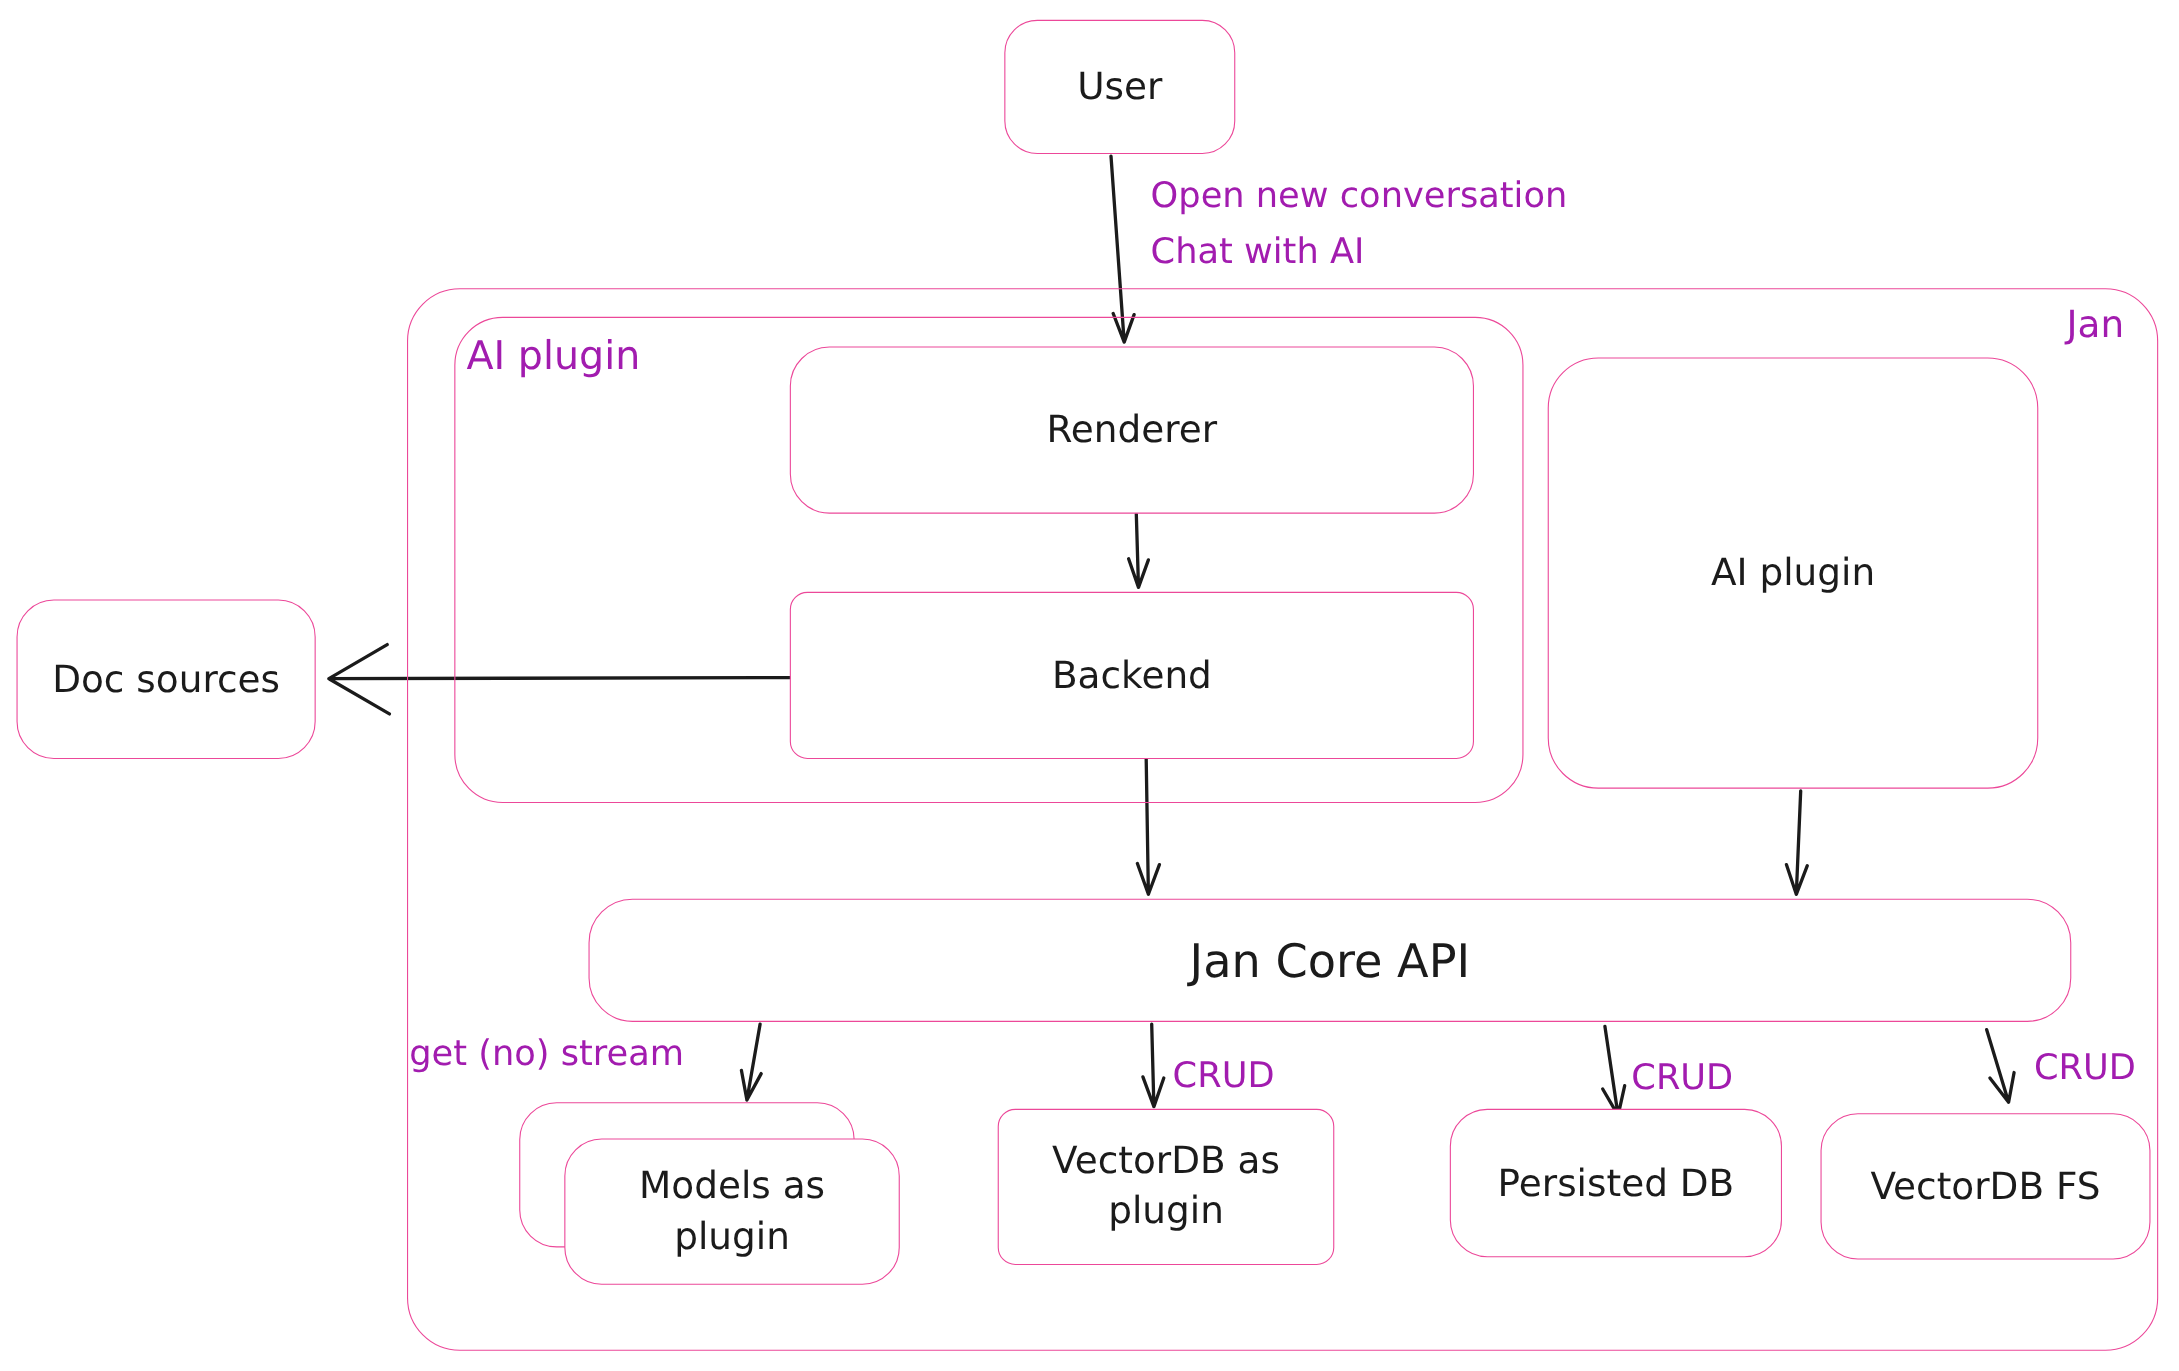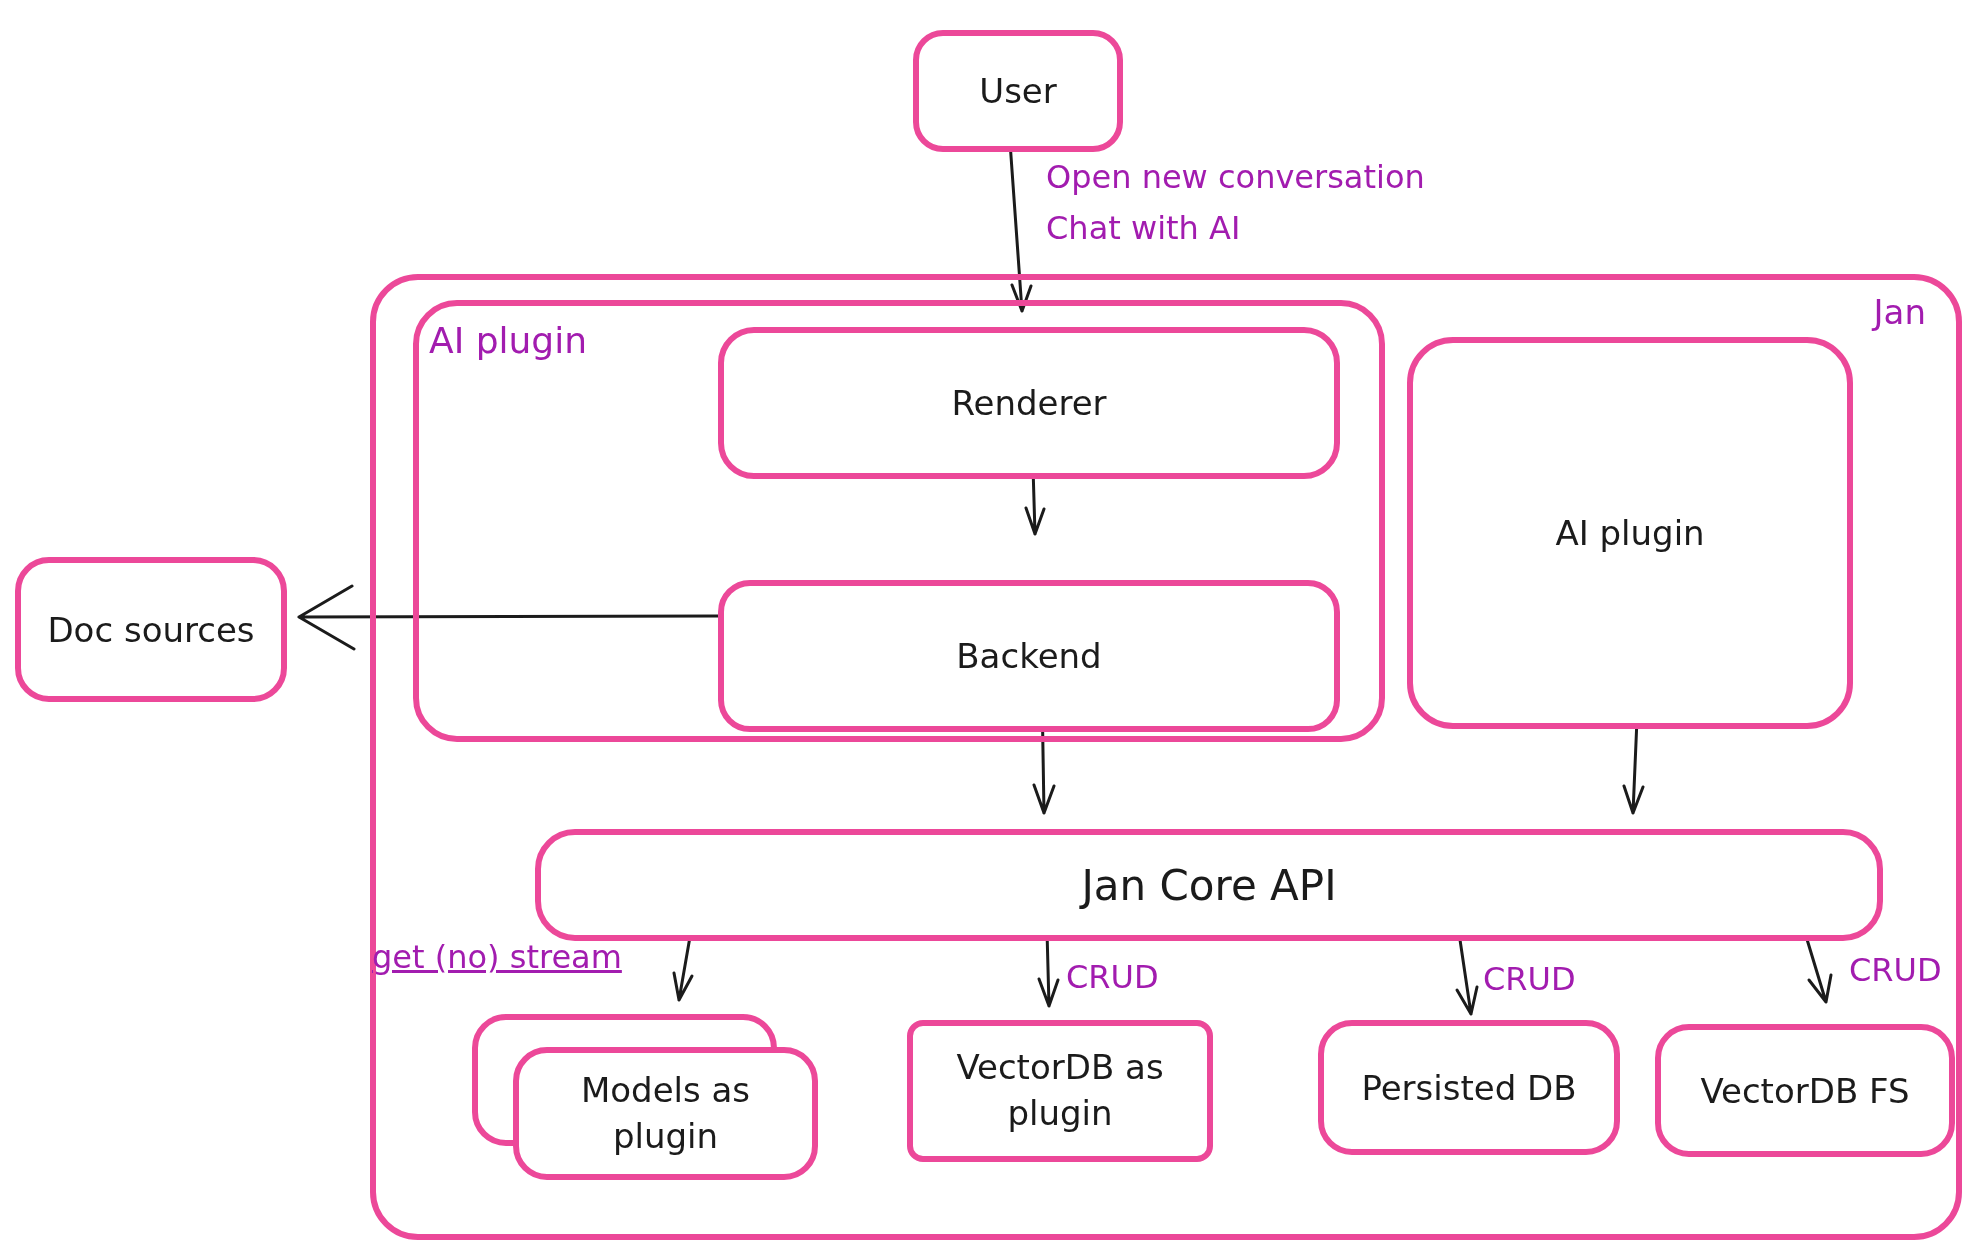--- a/index.html
+++ b/index.html
@@ -6,58 +6,57 @@
   #canvas{
     position:relative;
     width:1981px;height:1246px;
     background:#ffffff;
     font-family:"DejaVu Sans", sans-serif;
     color:#1b1b1b;
     overflow:hidden;
   }
   .box{
     position:absolute;
-    border:6px solid #ec4899;
+    border:1px solid #ec4899;
     background:#ffffff;
     box-sizing:border-box;
     display:flex;align-items:center;justify-content:center;
     text-align:center;
-    margin-top:12px;
   }
   .label{
     position:absolute;
     color:#a21caf;
     white-space:nowrap;
   }
   .node-label{font-size:34px;}
   .edge-label{font-size:32px;}
   .two-line{line-height:1.35;white-space:normal;}
 
   
   #user-box{left:913px;top:18px;width:210px;height:122px;border-radius:30px;font-size:34px;}
   #jan-box{left:370px;top:262px;width:1592px;height:966px;border-radius:48px;background:transparent;padding-left:32px;}
   #jan-label{right:30px;top:12px;font-size:34px;}
   #ai-plugin-container{left:413px;top:288px;width:972px;height:442px;border-radius:44px;background:transparent;}
   #ai-plugin-container-label{left:10px;top:14px;font-size:36px;}
   #yaml-note{left:422px;top:410px;width:268px;height:188px;border-radius:40px;align-items:flex-start;justify-content:flex-start;}
   #yaml-note .yaml-lines{margin:18px 0 0 24px;text-align:left;font-size:23px;line-height:1.43;}
   #renderer-box{left:718px;top:315px;width:622px;height:152px;border-radius:36px;font-size:34px;}
-  #backend-box{left:718px;top:568px;width:622px;height:152px;border-radius:32px;font-size:34px;}
+  #backend-box{left:718px;top:538px;width:622px;height:152px;border-radius:16px;font-size:34px;}
   #doc-sources-box{left:15px;top:545px;width:272px;height:145px;border-radius:34px;font-size:34px;}
   #ai-plugin-box{left:1407px;top:325px;width:446px;height:392px;border-radius:46px;font-size:34px;}
   #jan-core-api-box{left:535px;top:817px;width:1348px;height:112px;border-radius:40px;font-size:42px;}
   #models-outer-box{left:472px;top:1002px;width:305px;height:132px;border-radius:34px;}
   #models-inner-box{left:513px;top:1035px;width:305px;height:133px;border-radius:34px;font-size:34px;}
   #vectordb-box{left:907px;top:1008px;width:306px;height:142px;border-radius:16px;font-size:34px;}
   #persisted-db-box{left:1318px;top:1008px;width:302px;height:135px;border-radius:34px;font-size:34px;}
   #persisted-fs-box{left:1655px;top:1012px;width:300px;height:133px;border-radius:34px;font-size:34px;}
 
   
   #user-arrow-label{left:1046px;top:152px;line-height:1.6;white-space:nowrap;text-align:left;}
-  #get-no-stream-label{left:372px;top:938px;text-decoration:underline;}
+  #get-no-stream-label{left:372px;top:938px;}
   #crud-vectordb-label{left:1066px;top:958px;}
   #crud-db-label{left:1483px;top:960px;}
   #crud-fs-label{left:1849px;top:951px;}
 
   #edges-svg{position:absolute;left:0;top:0;width:1981px;height:1246px;pointer-events:none;}
   #edges-svg path{stroke:#1b1b1b;stroke-width:3;fill:none;stroke-linecap:round;stroke-linejoin:round;}
 </style>
 </head>
 <body>
 

